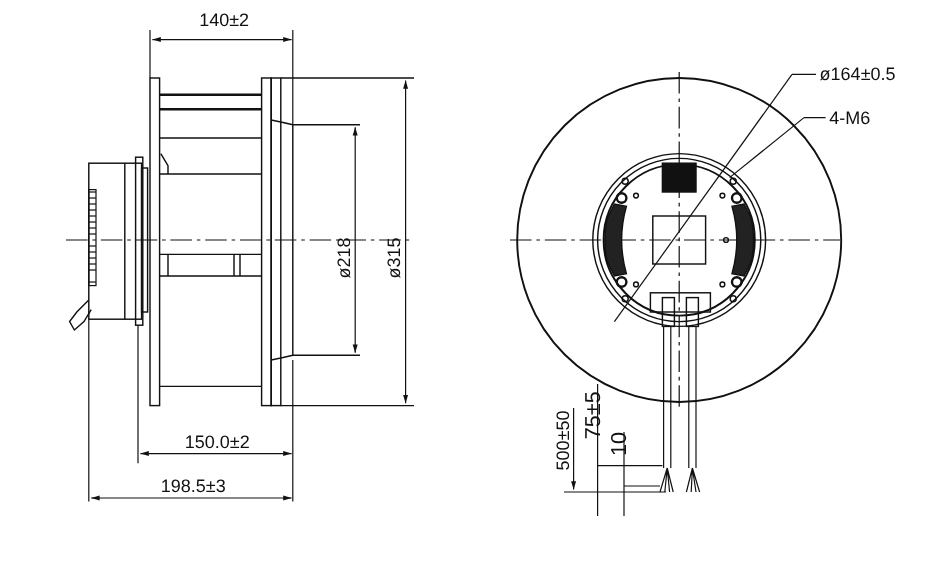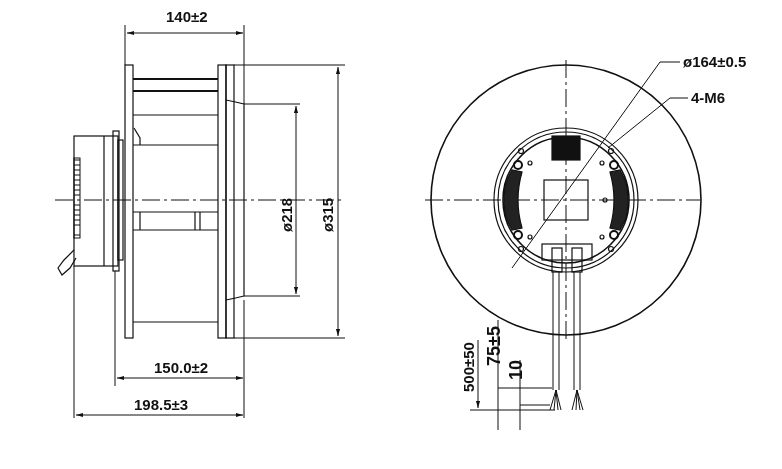--- a/index.html
+++ b/index.html
@@ -1,17 +1,17 @@
 <!DOCTYPE html>
 <html><head>
 <meta charset="utf-8">
 <style>
   html, body { margin:0; padding:0; background:#ffffff; }
   body { width:782px; height:469px; overflow:hidden; font-family:"Liberation Sans", sans-serif; }
-  #canvas { position:relative; width:782px; height:459px;font-weight:bold; }
+  #canvas { position:relative; width:782px; height:459px; }
   svg { position:absolute; left:0; top:0; }
   .dim { font-family:"Liberation Sans Narrow","Liberation Sans", sans-serif; font-size:15px; fill:#111; }
 </style>
 </head>
 <body>
 
 <div id="canvas">
 <svg width="782" height="469" viewBox="0 0 782 469">
   <defs>
     <marker id="arr" viewBox="0 0 10 10" refX="10" refY="5" markerWidth="7" markerHeight="7" orient="auto-start-reverse">

